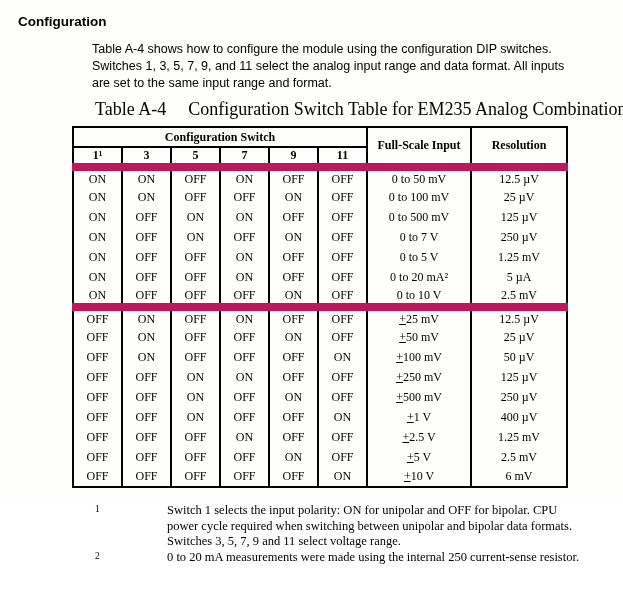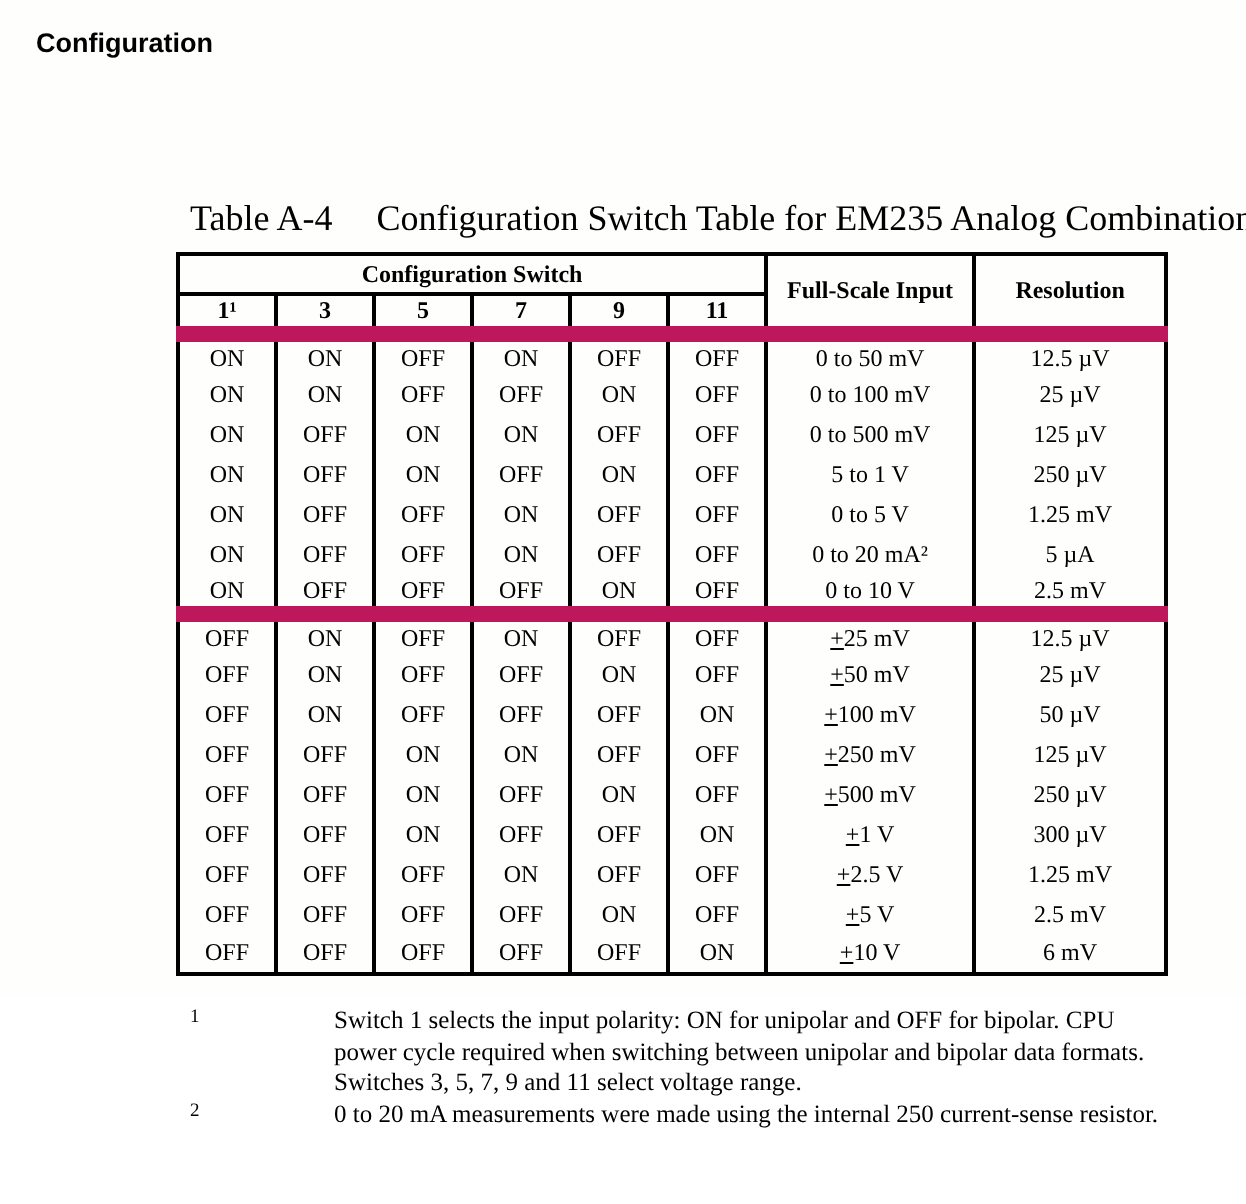--- a/index.html
+++ b/index.html
@@ -23,21 +23,21 @@
     font-family:"Liberation Sans", sans-serif;
     font-size:12.5px; line-height:17px;
   }
   .caption {
     position:absolute; left:95px; top:99px;
     font-size:18px; white-space:nowrap;
   }
   .cap-title { padding-left:22px; }
 
   table.switch-table {
-    position:absolute; left:88px; top:126px;
+    position:absolute; left:72px; top:126px;
     width:494px;
     border-collapse:collapse; table-layout:fixed;
     border:2px solid #000;
   }
   .switch-table th {
     border:2px solid #000;
     font-weight:bold; font-size:12px;
     text-align:center; vertical-align:middle;
     height:20px; padding:0;
   }
@@ -58,20 +58,21 @@
   .fn-marker { flex:0 0 30px; font-size:9.5px; padding-top:1px; }
   .fn-text { flex:1 1 auto; line-height:15.5px;margin-left:42px; }
 </style>
 </head>
 <body>
 
 <div class="page">
 
   <div class="heading">Configuration</div>
 
+  <p class="intro">Table A-4 shows how to configure the module using the configuration DIP switches. Switches 1, 3, 5, 7, 9, and 11 select the analog input range and data format. All inputs are set to the same input range and format.</p>
 
   <div class="caption">
     <span class="cap-label">Table A-4</span><span class="cap-title">Configuration Switch Table for EM235 Analog Combination</span>
   </div>
 
   <table class="switch-table">
     <colgroup>
       <col style="width:49px">
         <col style="width:49px">
         <col style="width:49px">
@@ -127,21 +128,21 @@
           <td>0 to 500 mV</td>
           <td>125 µV</td>
         </tr>
         <tr>
           <td>ON</td>
           <td>OFF</td>
           <td>ON</td>
           <td>OFF</td>
           <td>ON</td>
           <td>OFF</td>
-          <td>5 to 1 V</td>
+          <td>0 to 7 V</td>
           <td>250 µV</td>
         </tr>
         <tr>
           <td>ON</td>
           <td>OFF</td>
           <td>OFF</td>
           <td>ON</td>
           <td>OFF</td>
           <td>OFF</td>
           <td>0 to 5 V</td>
@@ -220,21 +221,21 @@
           <td>250 µV</td>
         </tr>
         <tr>
           <td>OFF</td>
           <td>OFF</td>
           <td>ON</td>
           <td>OFF</td>
           <td>OFF</td>
           <td>ON</td>
           <td><span class="pm">+</span>1 V</td>
-          <td>300 µV</td>
+          <td>400 µV</td>
         </tr>
         <tr>
           <td>OFF</td>
           <td>OFF</td>
           <td>OFF</td>
           <td>ON</td>
           <td>OFF</td>
           <td>OFF</td>
           <td><span class="pm">+</span>2.5 V</td>
           <td>1.25 mV</td>

